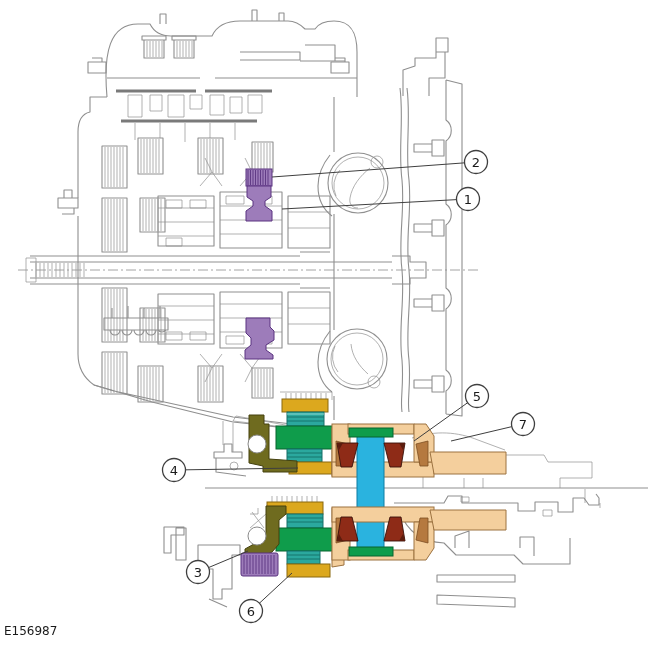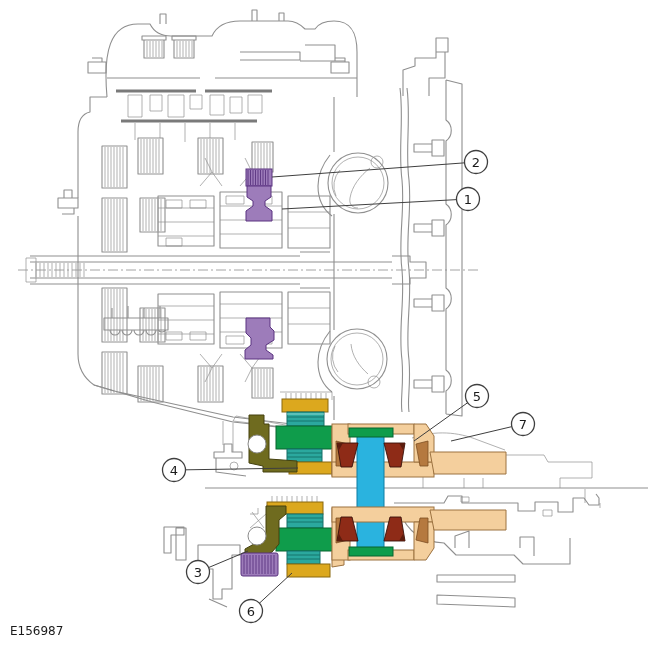--- a/index.html
+++ b/index.html
@@ -27,21 +27,21 @@
   .s-teal-l{stroke:#9adfd8;fill:none;stroke-width:.9;}
   .f-peach{fill:var(--c-peach);stroke:#9c7240;stroke-width:1;}
   .f-brown{fill:#b5793f;stroke:#7c4e22;stroke-width:.8;}
   .f-red{fill:var(--c-red);stroke:#38110a;stroke-width:.9;}
   .f-red-d{fill:#5c1c0d;stroke:none;}
   .f-cyan{fill:var(--c-cyan);stroke:#0c7da3;stroke-width:1;}
   .f-white{fill:#fff;stroke:#8a8a8a;stroke-width:1;}
   .callout-circle{fill:#fff;stroke:var(--c-callout);stroke-width:1.3;}
   .leader{stroke:var(--c-callout);stroke-width:1;fill:none;}
   .callout-num{font:13px "DejaVu Sans",sans-serif;fill:var(--c-text);text-anchor:middle;}
-  .figure-code{position:absolute;left:10px;top:624px;font:12px "DejaVu Sans",sans-serif;
+  .figure-code{position:absolute;left:4px;top:624px;font:12px "DejaVu Sans",sans-serif;
                color:var(--c-text);text-align:right;}
 </style>
 </head>
 <body>
 
 <div class="stage">
 <svg width="650" height="650" viewBox="0 0 650 650">
 
   <g>
 

